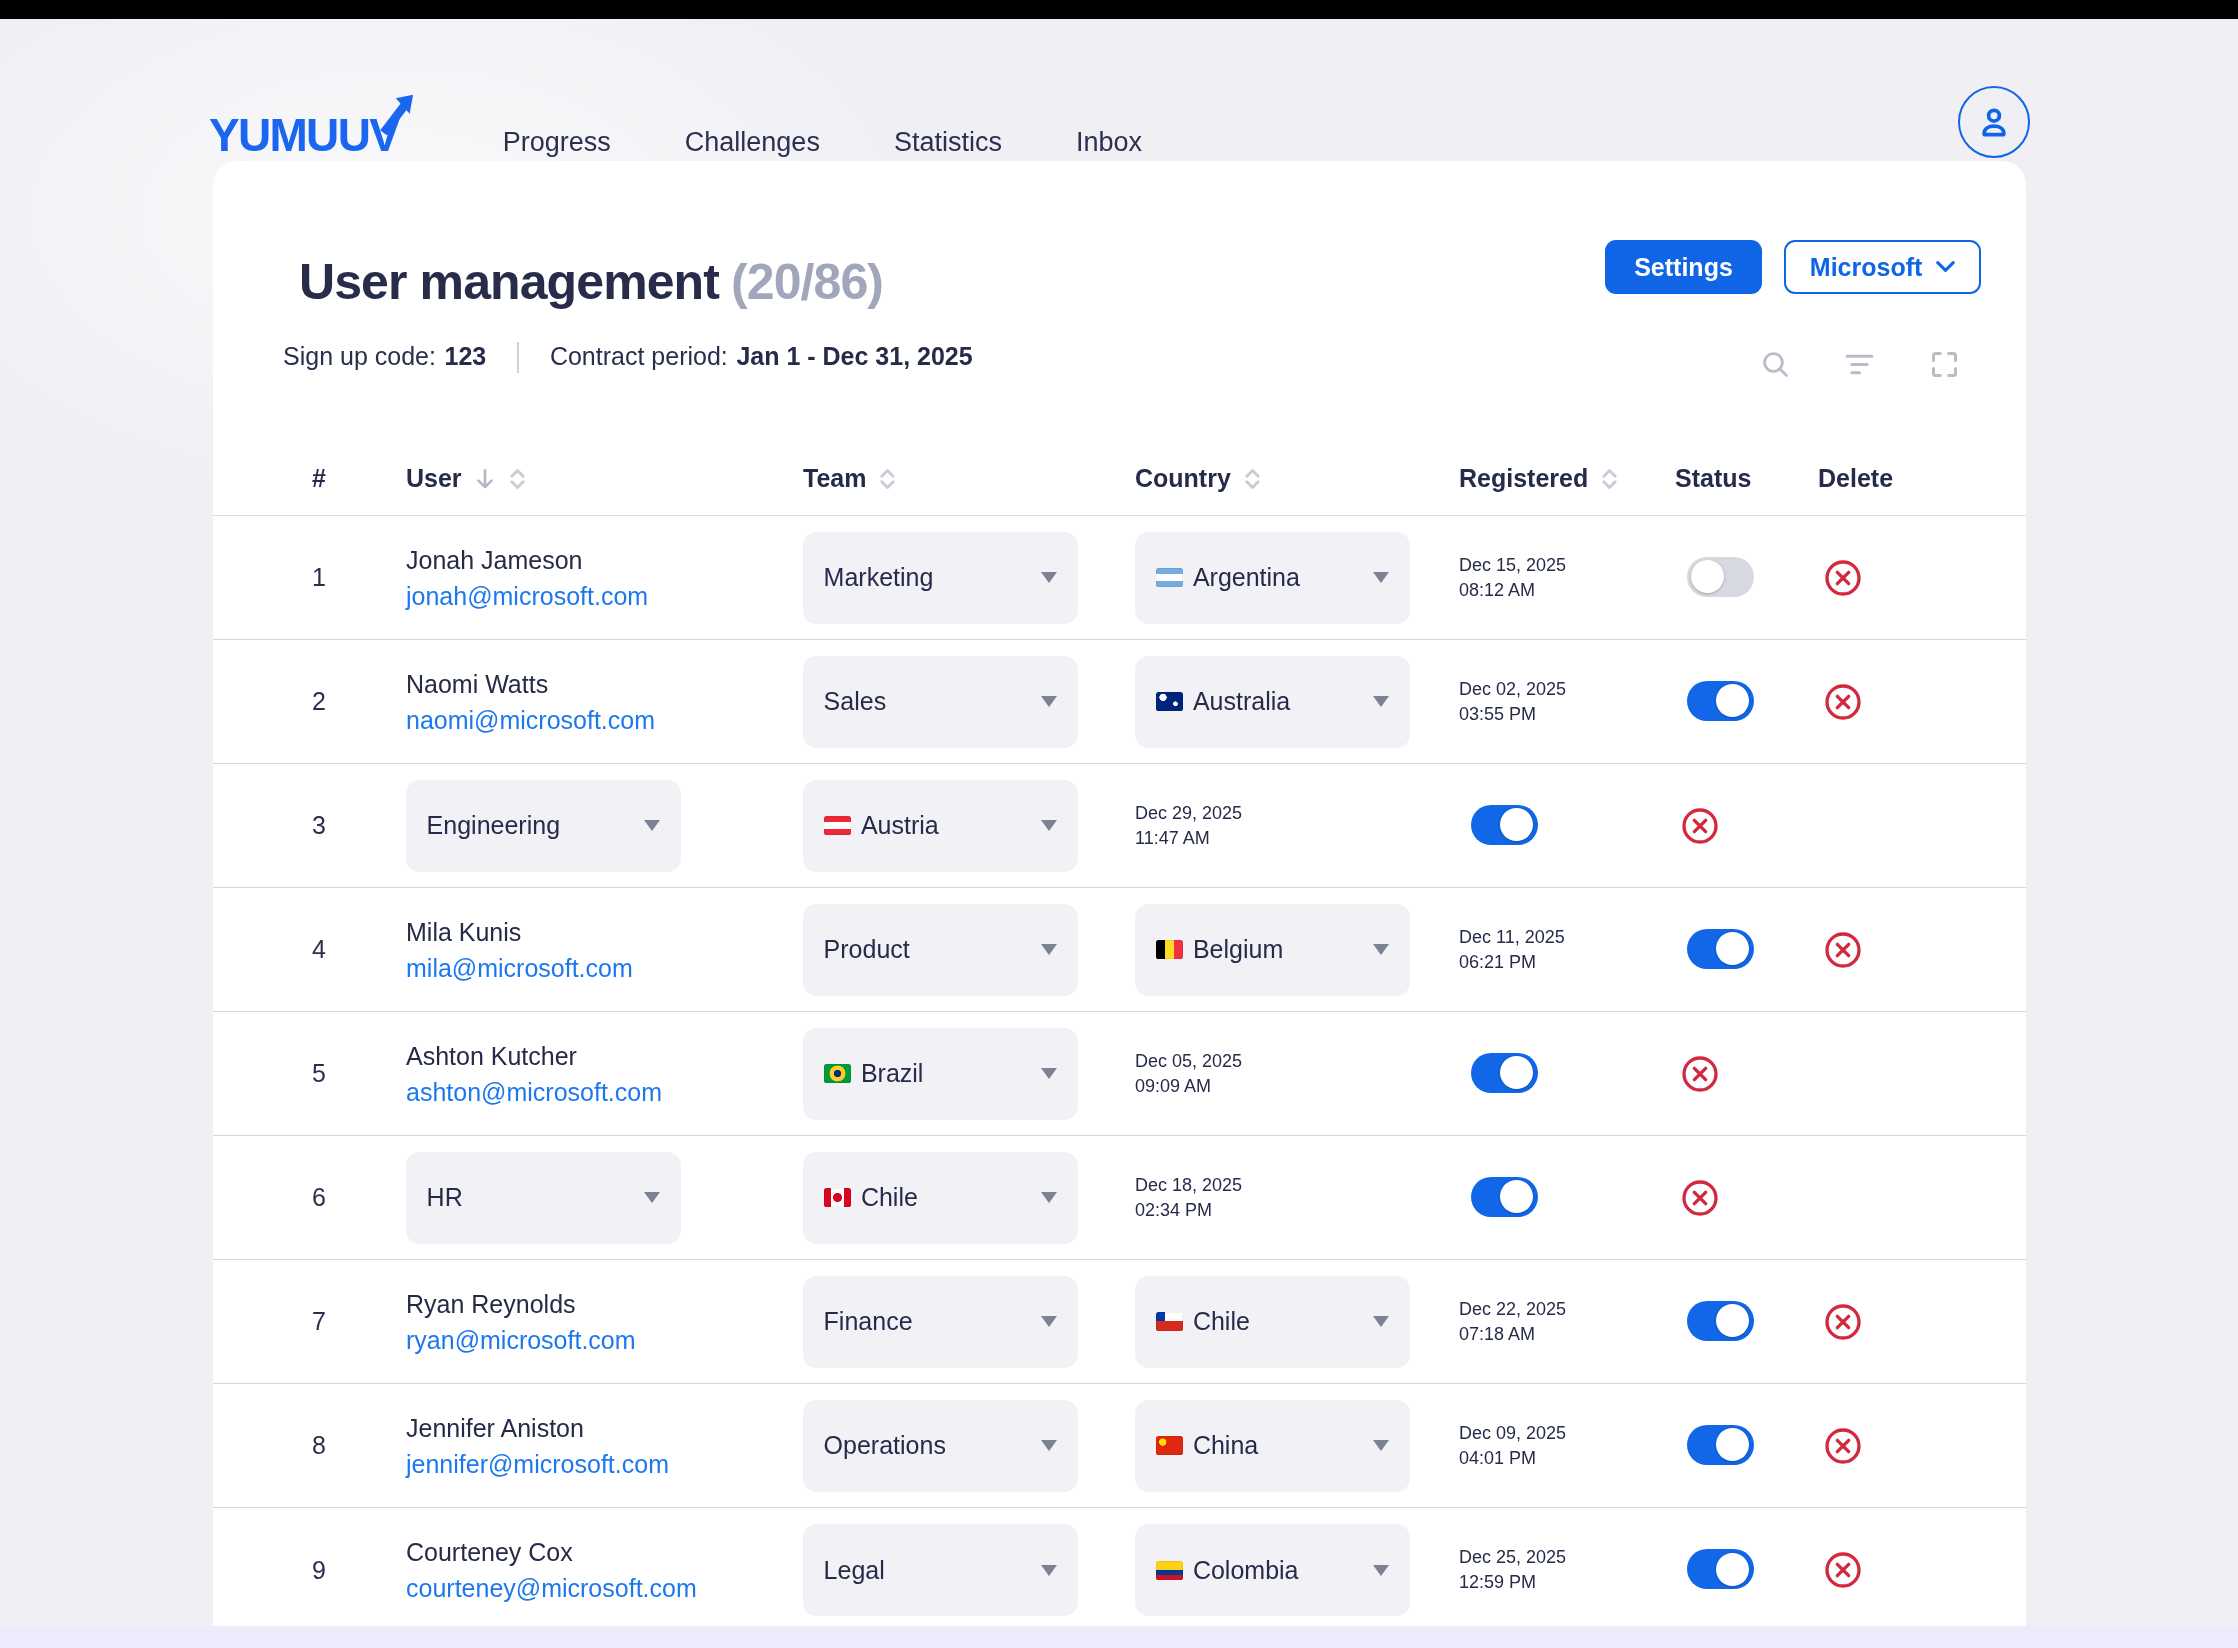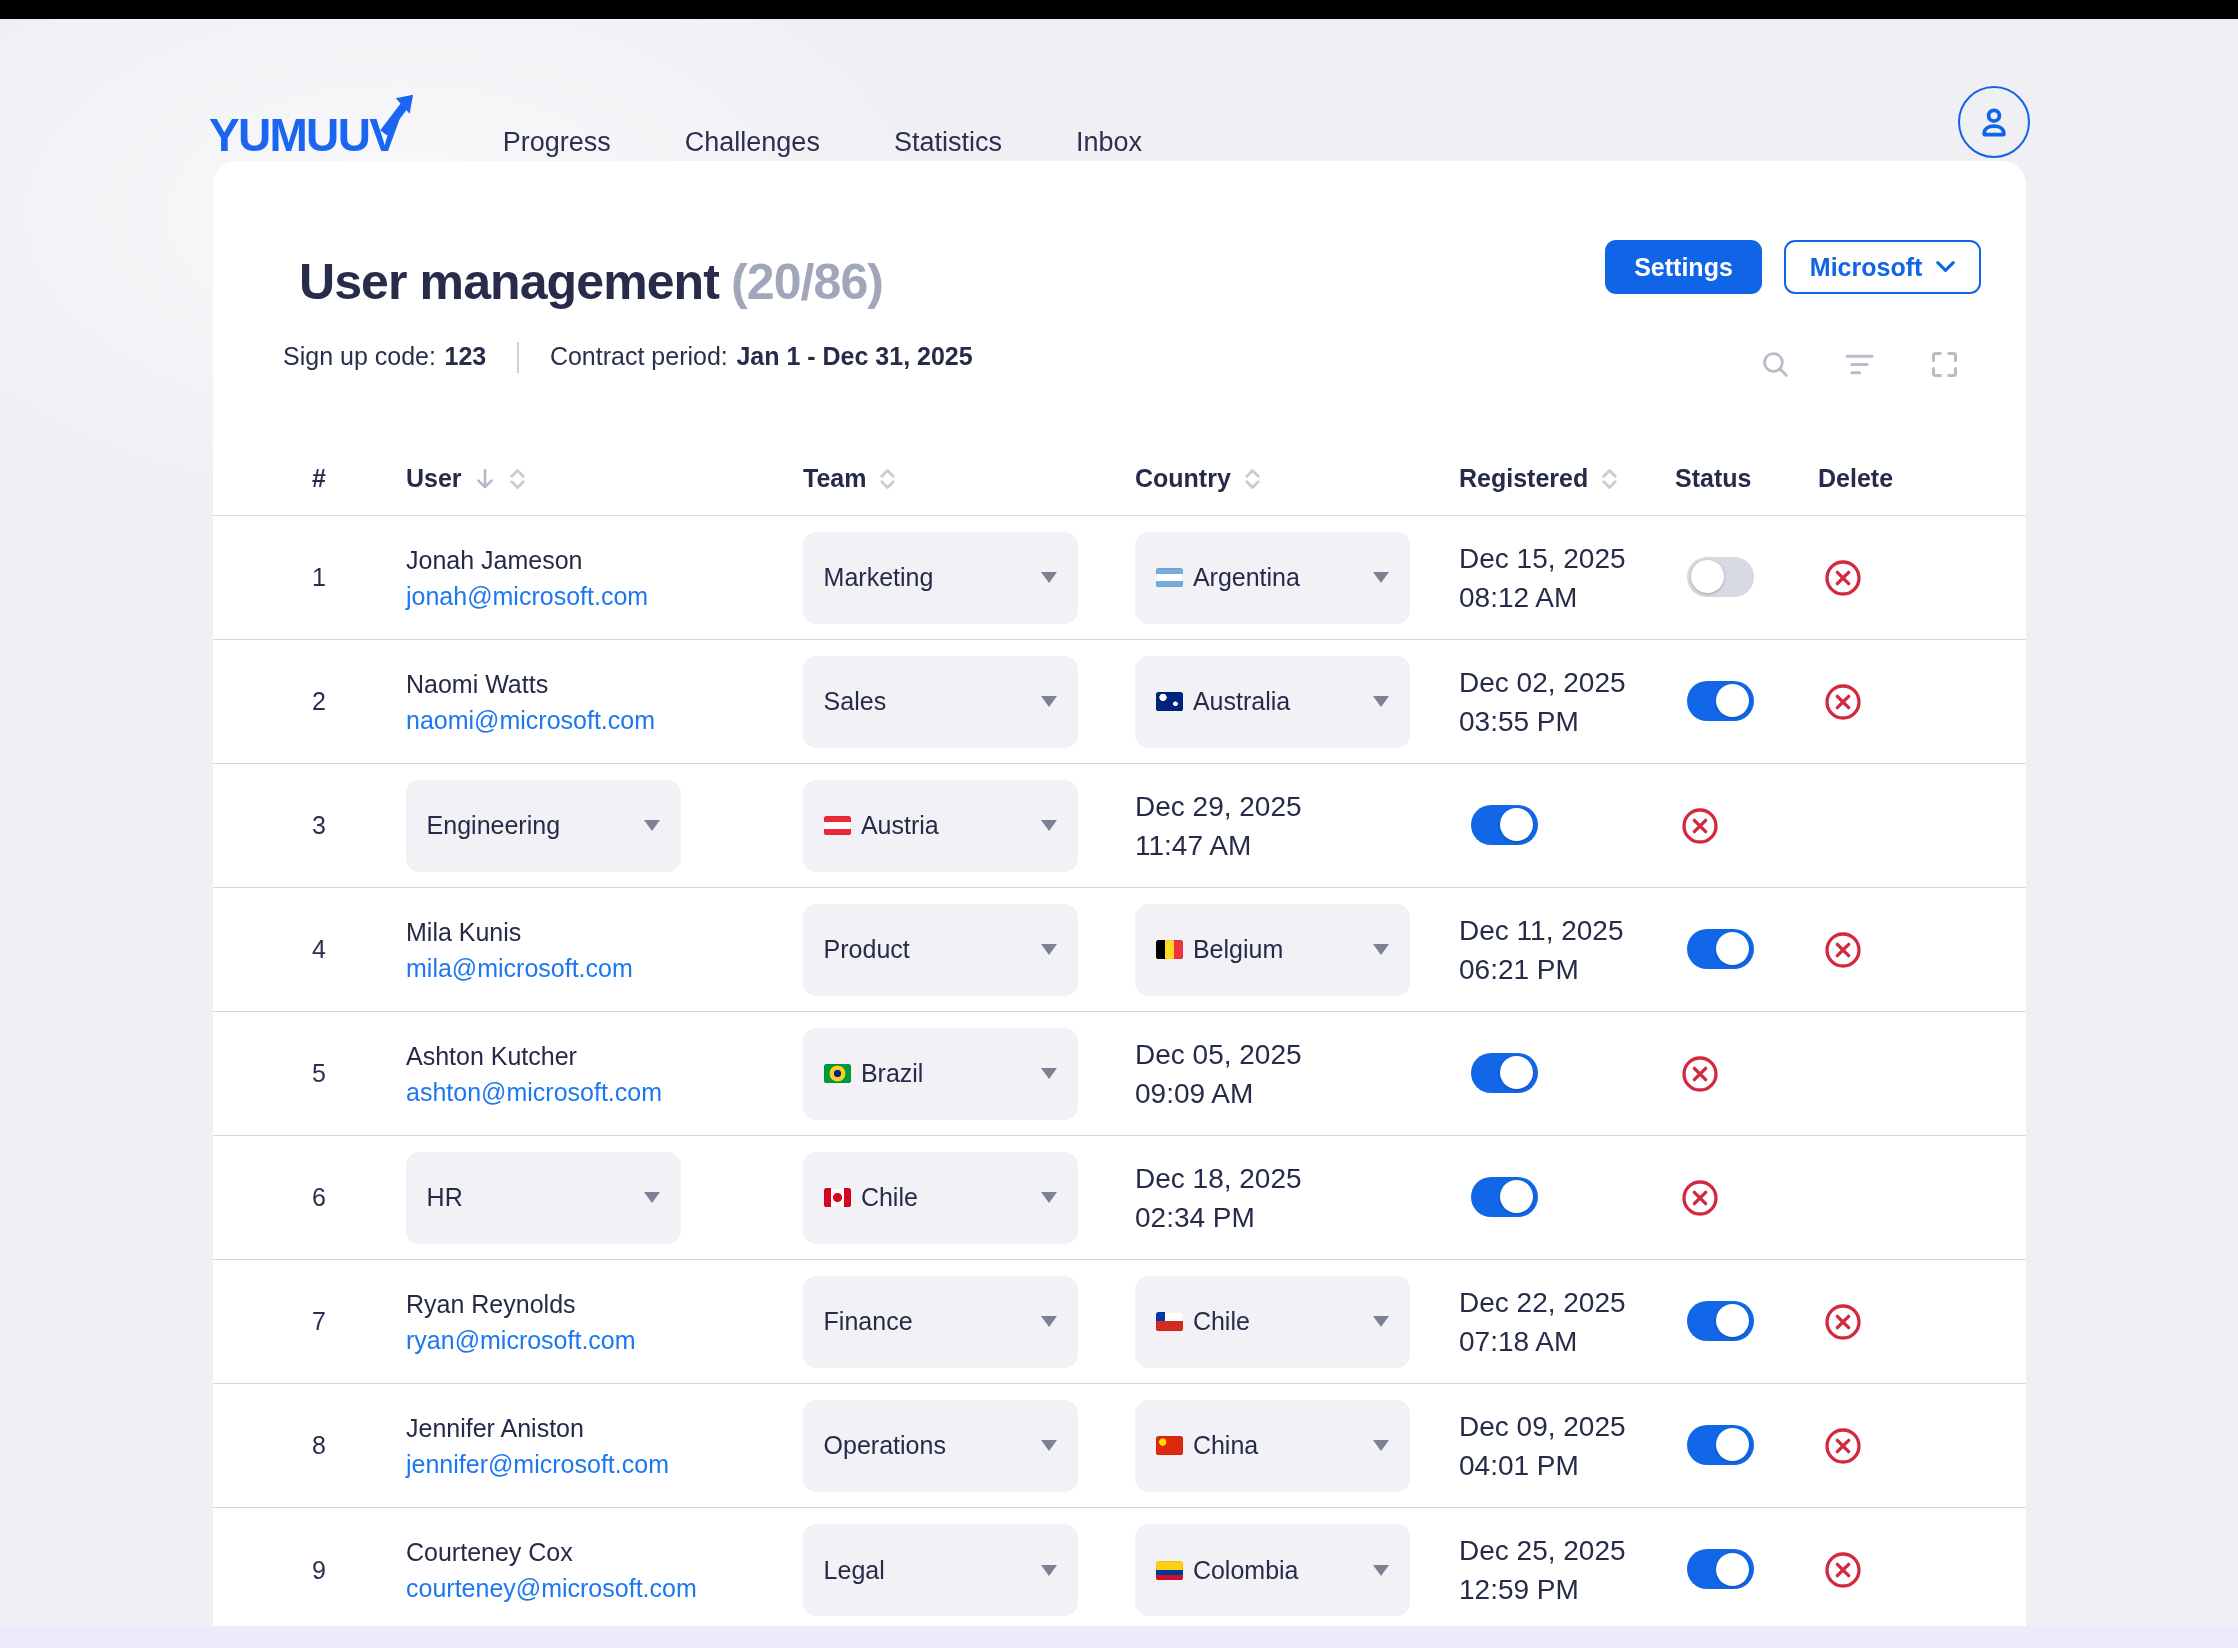--- a/index.html
+++ b/index.html
@@ -69,21 +69,21 @@
   .flag-at { background:linear-gradient(180deg,#ed2939 33%,#fff 33% 66%,#ed2939 66%); }
   .flag-be { background:linear-gradient(90deg,#000 33%,#fdda24 33% 66%,#ef3340 66%); }
   .flag-br { background:radial-gradient(circle at 50% 50%, #002776 3.4px, #ffcc29 3.9px 7.7px, transparent 8.2px), #009b3a; }
   .flag-ca { background:radial-gradient(circle at 50% 50%, #d80621 4.3px, transparent 4.7px),
              linear-gradient(90deg,#d80621 25%,#fff 25% 75%,#d80621 75%); }
   .flag-cl { background:linear-gradient(180deg, transparent 0 50%, #d52b1e 50%),
              linear-gradient(90deg,#0039a6 0 33%, #fff 33%); }
   .flag-cn { background:radial-gradient(circle at 25% 32%, #ffde00 3.4px, transparent 3.9px), #de2910; }
   .flag-co { background:linear-gradient(180deg,#fcd116 50%,#003893 50% 75%,#ce1126 75%); }
 
-  .cell-date { font-size:28px; color:#262b49; line-height:1.4; }
+  .cell-date { font-size:18px; color:#262b49; line-height:1.4; }
 
   .toggle { position:relative; width:67px; height:40px; border-radius:20.6px; background:#d7d9e0; border:none;
             cursor:pointer; margin-left:12px; flex:0 0 auto; }
   .toggle .knob { position:absolute; top:3.4px; left:4.3px; width:33px; height:33px; border-radius:50%; background:#fff;
                   box-shadow:0 0.9px 2.6px rgba(0,0,0,.25); transition:left .1s; }
   .toggle.on { background:#1167e8; }
   .toggle.on .knob { left:29px; }
 
   .delete-btn { background:none; border:none; padding:0; cursor:pointer; margin-left:5.2px; display:flex; }
 

